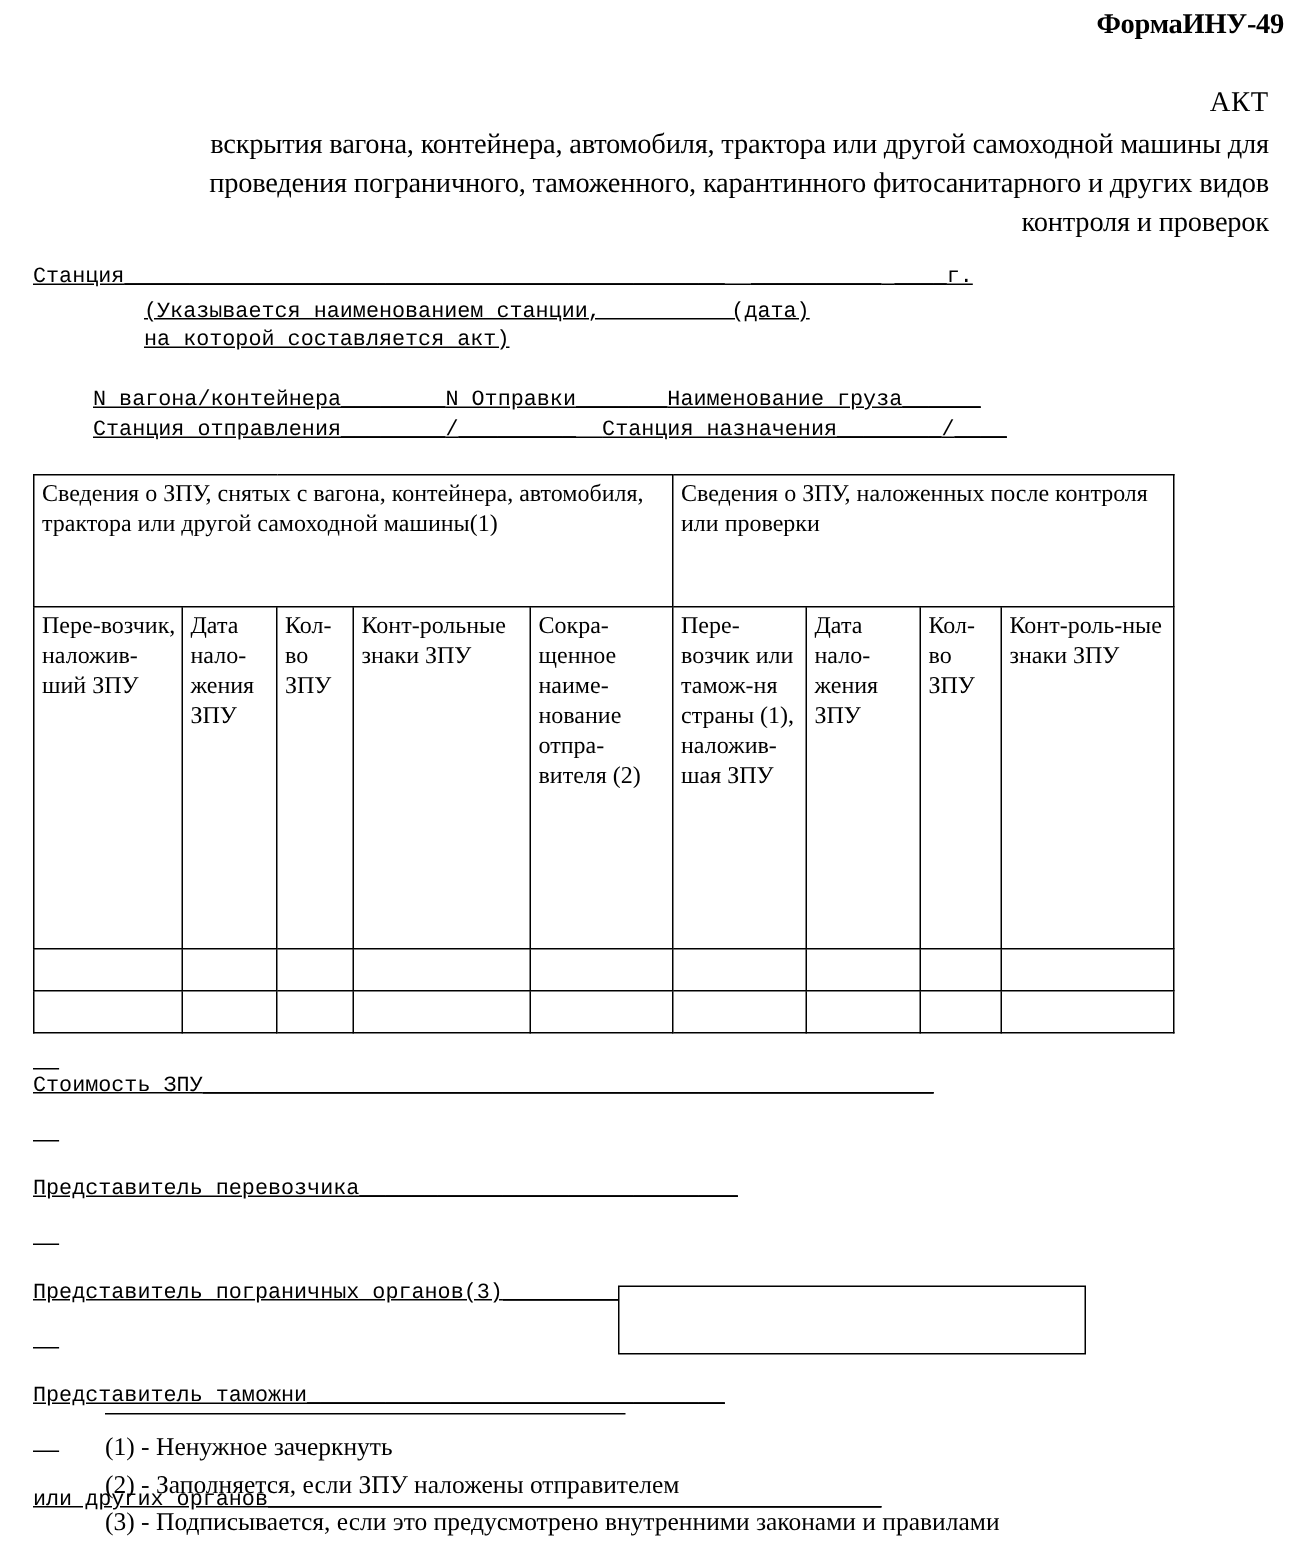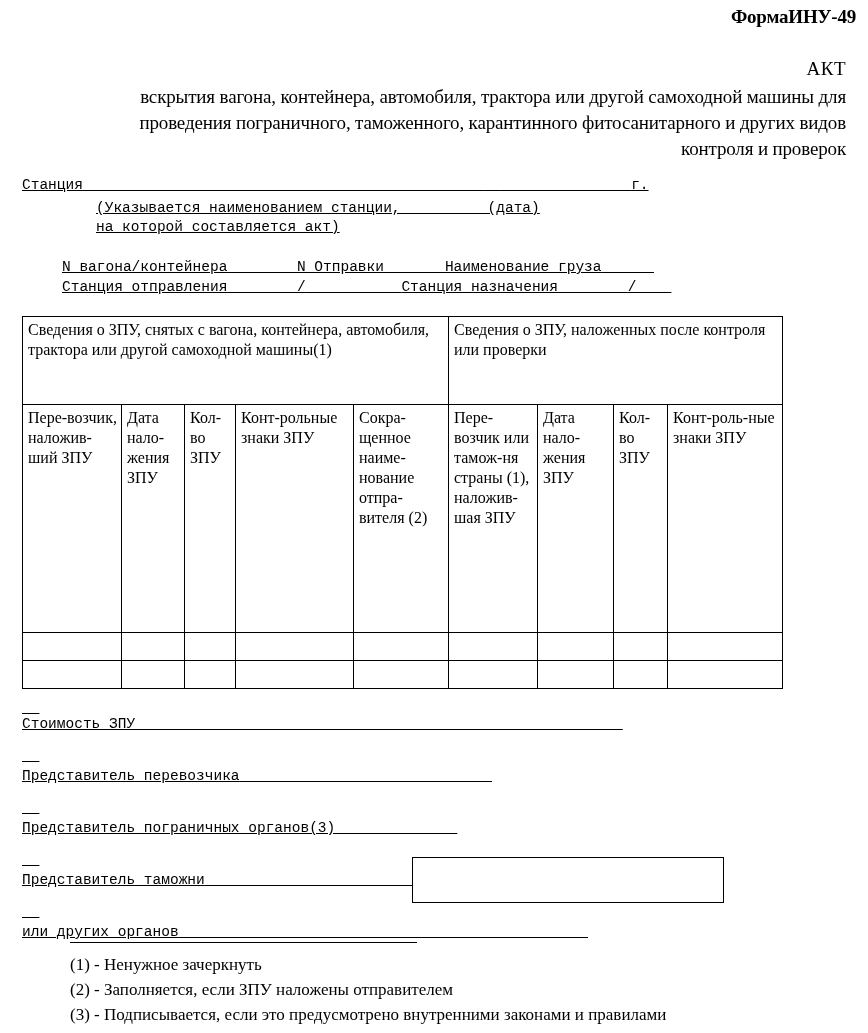--- a/index.html
+++ b/index.html
@@ -120,21 +120,21 @@
   .c7  { width: 76px; }
   .c8  { width: 54px; }
   .c9  { width: 115px; }
 
   
   .sign-block {
     position: absolute;
     top: 684px;
     left: 22px;
   }
-  .sign-block .ln { display: block; margin-top: 4px; }
+  .sign-block .ln { display: block; margin-top: 21px; }
   .sign-block .ln:first-child { margin-top: 0; }
 
   
   .stamp-box {
     position: absolute;
     left: 412px;
     top: 857px;
     width: 310px;
     height: 44px;
     border: 1.5px solid #000000;

